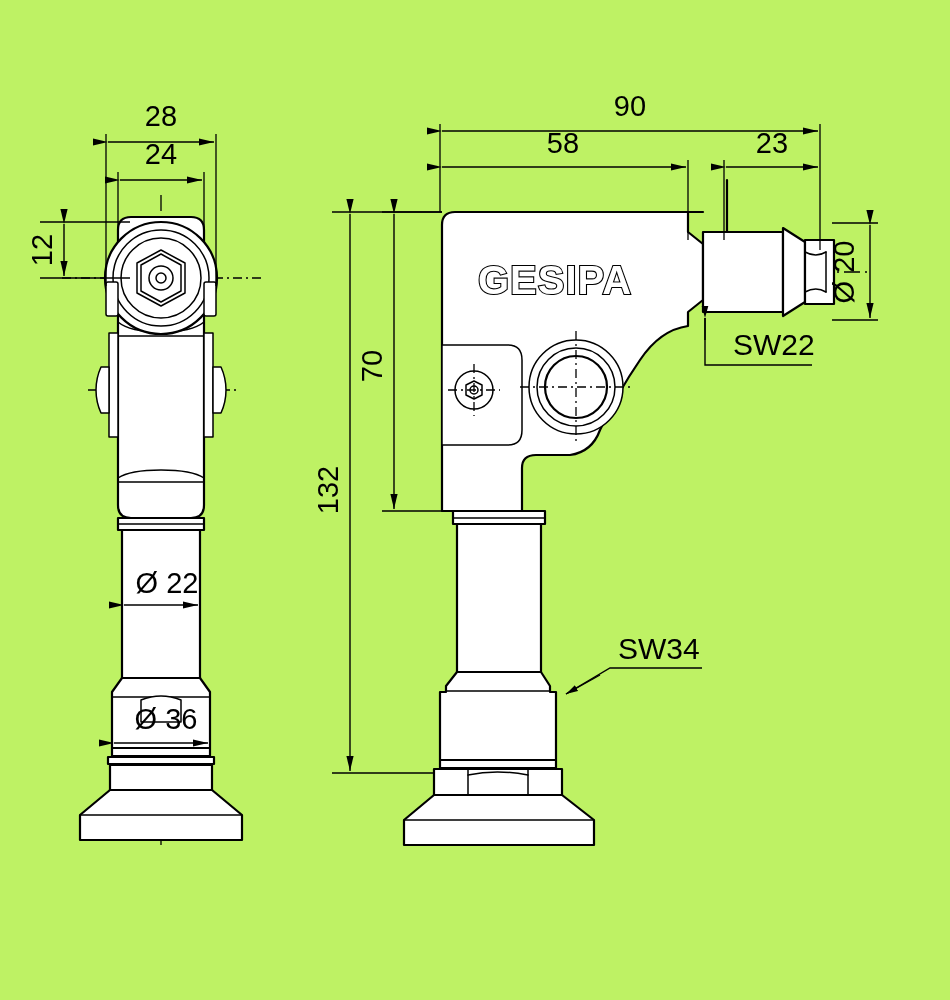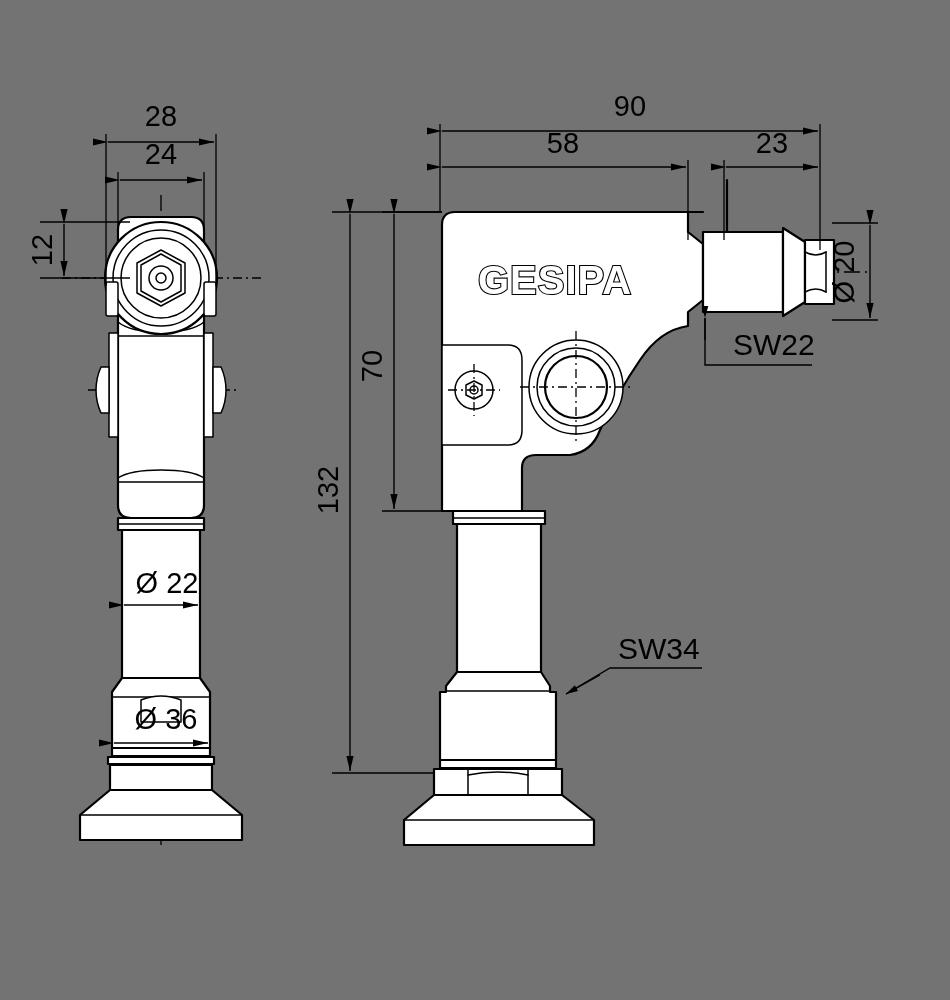--- a/index.html
+++ b/index.html
@@ -4,21 +4,21 @@
 <style>
   html, body {
     margin: 0;
     padding: 0;
     background: #ffffff;
   }
   #page {
     position: relative;
     width: 950px;
     height: 1000px;
-    background: #737373;
+    background: #bef264;
     font-family: "Liberation Sans", sans-serif;
     overflow: hidden;
   }
   svg#drawing {
     position: absolute;
     left: 0;
     top: 0;
     width: 950px;
     height: 1000px;
   }

